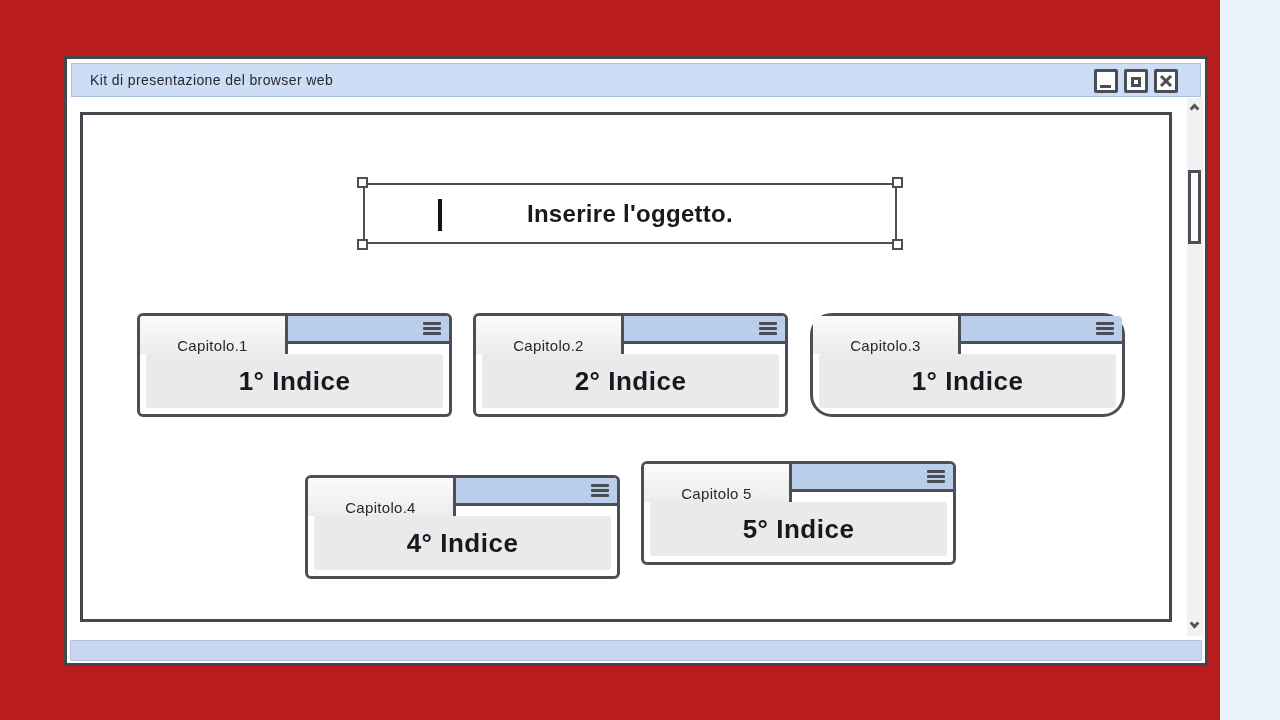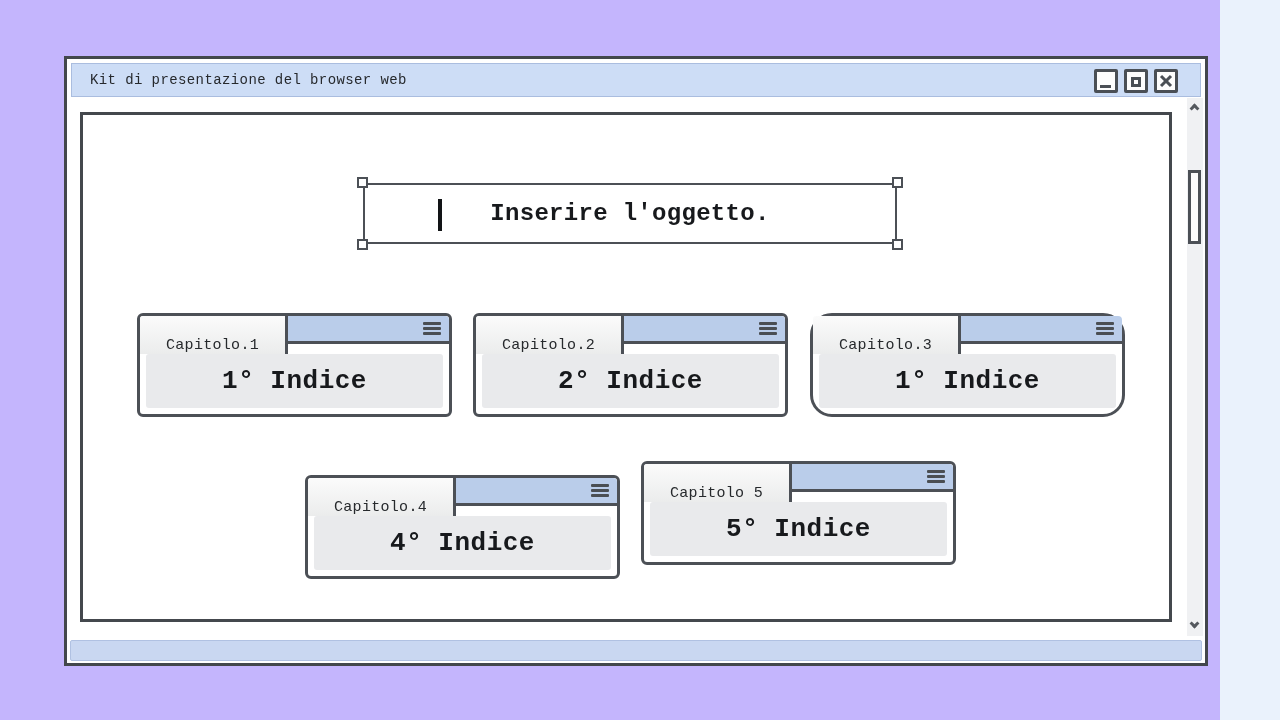--- a/index.html
+++ b/index.html
@@ -3,21 +3,21 @@
 <meta charset="utf-8">
 <style>
   * { margin: 0; padding: 0; box-sizing: border-box; }
   html, body { width: 1280px; height: 720px; }
   body {
     font-family: "Liberation Sans", "DejaVu Sans", sans-serif;
     background: #eaf2fc;
     overflow: hidden;
     color: #202428;
   }
-  .page { position: relative; width: 1220px; height: 720px; background: #c4b5fd; font-family: Liberation Mono, monospace; }
+  .page { position: relative; width: 1220px; height: 720px; background: #b91c1c; }
 
   
   .window {
     position: absolute; left: 64px; top: 56px; width: 1144px; height: 610px;
     background: #ffffff; border: 3px solid #43474c;
   }
 
   
   .titlebar {
     position: absolute; left: 4px; top: 4px; width: 1130px; height: 34px;

